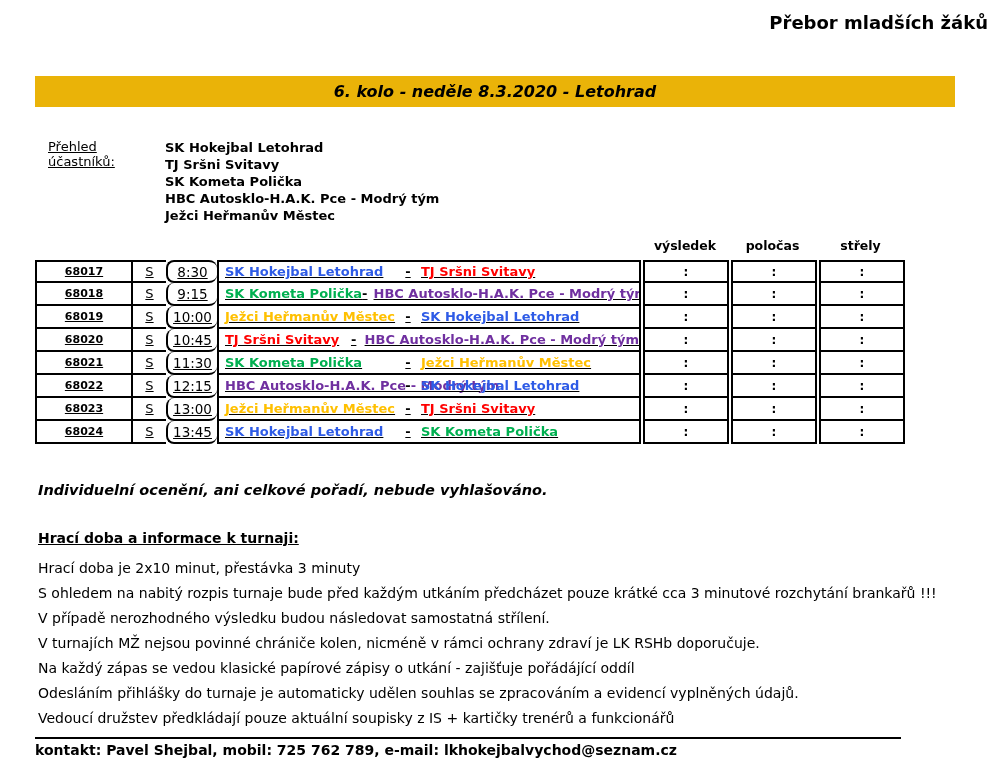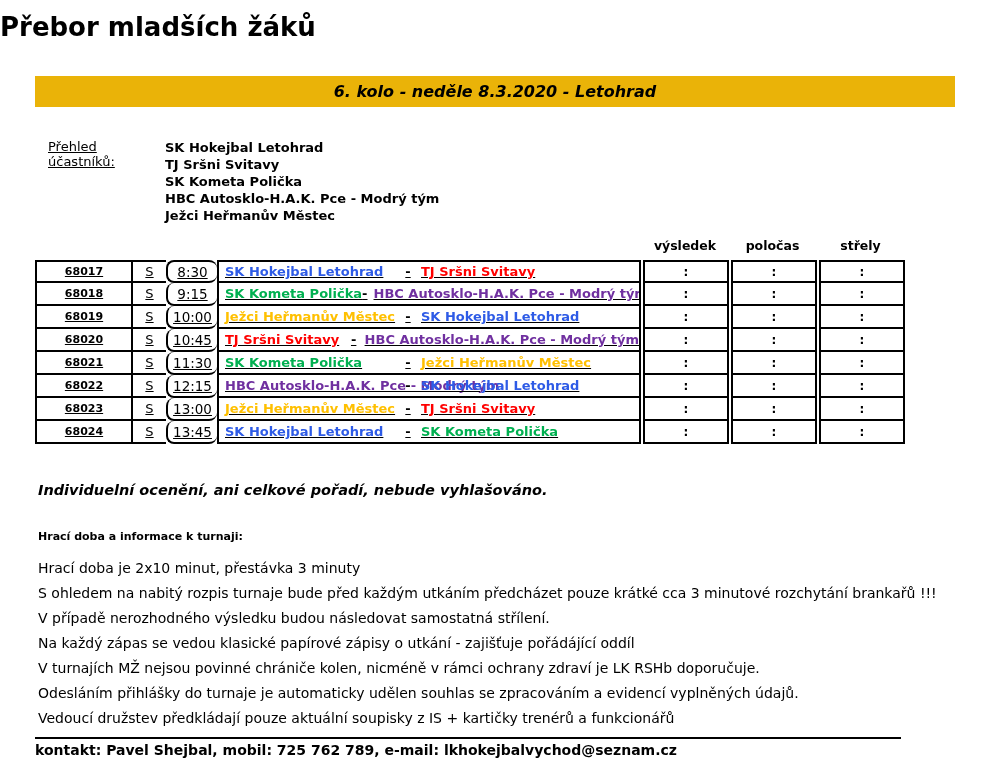--- a/index.html
+++ b/index.html
@@ -2,21 +2,21 @@
 <html><head>
 <meta charset="utf-8">
 <style>
   html,body { margin:0; padding:0; }
   body {
     width:988px; height:769px; position:relative; overflow:hidden;
     background:#ffffff; color:#000;
     font-family:"DejaVu Sans", "Liberation Sans", sans-serif;
   }
   .title {
-    text-align:left; font-weight:bold; font-size:26px; padding-top:12px; height:38px;
+    text-align:right; font-weight:bold; font-size:18px; padding-top:12px; height:38px;
   }
   .banner {
     margin:26px 33px 0 35px; height:31px;
     display:flex; align-items:center; justify-content:center;
     font-size:16px; font-weight:bold; font-style:italic;
   }
   .participants { display:flex; margin:32px 0 0 48px; }
   .participants-label { font-size:13px; text-decoration:underline; width:117px; }
   .participants-list { font-weight:bold; font-size:13px; }
   .participants-list .participant { line-height:17px; }
@@ -44,21 +44,21 @@
   .teams-away { display:inline-block; margin-left:6px; }
   .rescell {
     box-sizing:border-box; width:86px; margin-left:2px;
     border:2px solid #000; border-top:none;
     display:flex; align-items:center; justify-content:center;
     font-weight:bold; font-size:12px;
   }
   .match-row:first-child .rescell { border-top:2px solid #000; }
 
   .award-note  { margin:38px 0 0 38px; font-size:14.5px; font-weight:bold; font-style:italic; height:18px; }
-  .info-heading{ margin:30px 16px 0 38px; font-size:11px; font-weight:bold; height:18px; }
+  .info-heading{ margin:30px 16px 0 38px; font-size:14px; font-weight:bold; text-decoration:underline; height:18px; }
   .info-lines  { margin:8px 0 0 38px; font-size:14px; }
   .info-lines .info-line { line-height:25px; height:25px; white-space:nowrap; }
   .footer {
     margin:6px 0 0 35px; width:866px; border-top:2px solid #000;
     padding-top:3px; font-weight:bold; font-size:14px;
   }
 </style>
 </head>
 <body>
 
@@ -193,19 +193,19 @@
   </div>
 
 <div class="award-note">Individuelní ocenění, ani celkové pořadí, nebude vyhlašováno.</div>
 
 <div class="info-heading">Hrací doba a informace k turnaji:</div>
 
 <div class="info-lines">
     <div class="info-line">Hrací doba je 2x10 minut, přestávka 3 minuty</div>
     <div class="info-line">S ohledem na nabitý rozpis turnaje bude před každým utkáním předcházet pouze krátké cca 3 minutové rozchytání brankařů !!!</div>
     <div class="info-line">V případě nerozhodného výsledku budou následovat samostatná střílení.</div>
+    <div class="info-line">V turnajích MŽ nejsou povinné chrániče kolen, nicméně v rámci ochrany zdraví je LK RSHb doporučuje.</div>
     <div class="info-line">Na každý zápas se vedou klasické papírové zápisy o utkání - zajišťuje pořádájící oddíl</div>
-    <div class="info-line">V turnajích MŽ nejsou povinné chrániče kolen, nicméně v rámci ochrany zdraví je LK RSHb doporučuje.</div>
     <div class="info-line">Odesláním přihlášky do turnaje je automaticky udělen souhlas se zpracováním a evidencí vyplněných údajů.</div>
     <div class="info-line">Vedoucí družstev předkládají pouze aktuální soupisky z IS + kartičky trenérů a funkcionářů</div>
   </div>
 
 <div class="footer">kontakt: Pavel Shejbal, mobil: 725 762 789, e-mail: lkhokejbalvychod@seznam.cz</div>
 
 </body></html>

